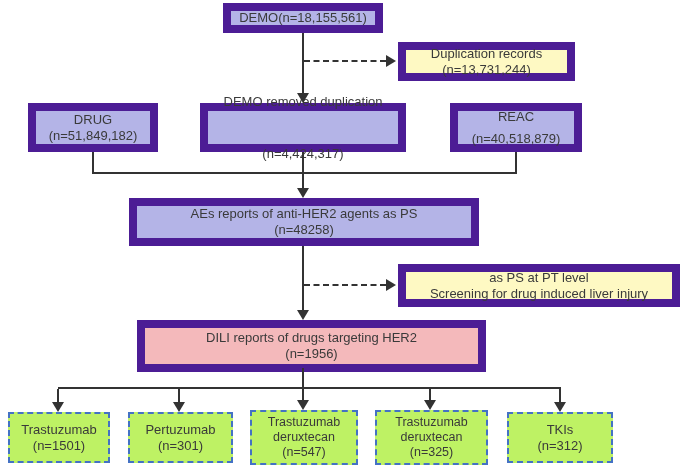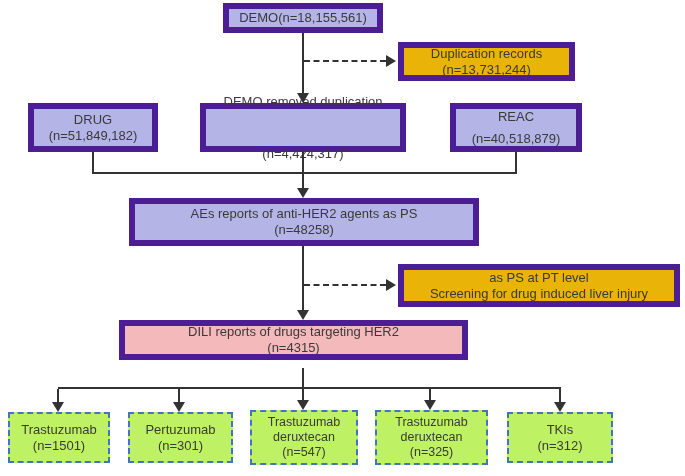--- a/index.html
+++ b/index.html
@@ -7,32 +7,32 @@
     position:relative;
     width:685px;height:476px;
     background:#ffffff;
     font-family:"Liberation Sans","DejaVu Sans",sans-serif;
     color:#3a3a3a;
     overflow:hidden;
   }
   .node{
     position:absolute;
     box-sizing:border-box;
-    border:6px solid #4c1d95;
+    border:8px solid #4c1d95;
     display:flex;
     flex-direction:column;
     justify-content:center;
     align-items:center;
     text-align:center;
     font-size:13px;
     line-height:1.22;
     color:#3a3a3a;
   }
   .purple{background:#b4b4e7;}
-  .gray{background:#eab308;}
+  .gray{background:#fef9c3;}
   .pink{background:#f4b9bb;}
   .dashed-blue{
     background:#bef264;
     border:2px dashed #4472c4;
   }
   .line{position:absolute;background:#333333;}
   .dash-h{position:absolute;border-top:2px dashed #333333;height:0;}
   .arrow-down{
     position:absolute;width:0;height:0;
     border-left:6px solid transparent;
@@ -79,23 +79,23 @@
   <div class="node purple" style="left:129px;top:198px;width:350px;height:48px;text-align:center;">
     <div class="l">AEs reports of anti-HER2 agents as PS</div>
     <div class="l">(n=48258)</div>
   </div>
 
   <div class="node gray" style="left:398px;top:264px;width:282px;height:43px;">
     <div class="l">as PS at PT level</div>
     <div class="l">Screening for drug induced liver injury</div>
   </div>
 
-  <div class="node pink" style="left:119px;top:320px;width:349px;height:40px;text-align:center;">
+  <div class="node pink" style="left:137px;top:320px;width:349px;height:52px;text-align:center;">
     <div class="l">DILI reports of drugs targeting HER2</div>
-    <div class="l">(n=4315)</div>
+    <div class="l">(n=1956)</div>
   </div>
 
   <div class="node dashed-blue" style="left:8px;top:412px;width:102px;height:51px;">
     <div class="l">Trastuzumab</div>
     <div class="l">(n=1501)</div>
   </div>
 
   <div class="node dashed-blue" style="left:128px;top:412px;width:105px;height:51px;">
     <div class="l">Pertuzumab</div>
     <div class="l">(n=301)</div>

